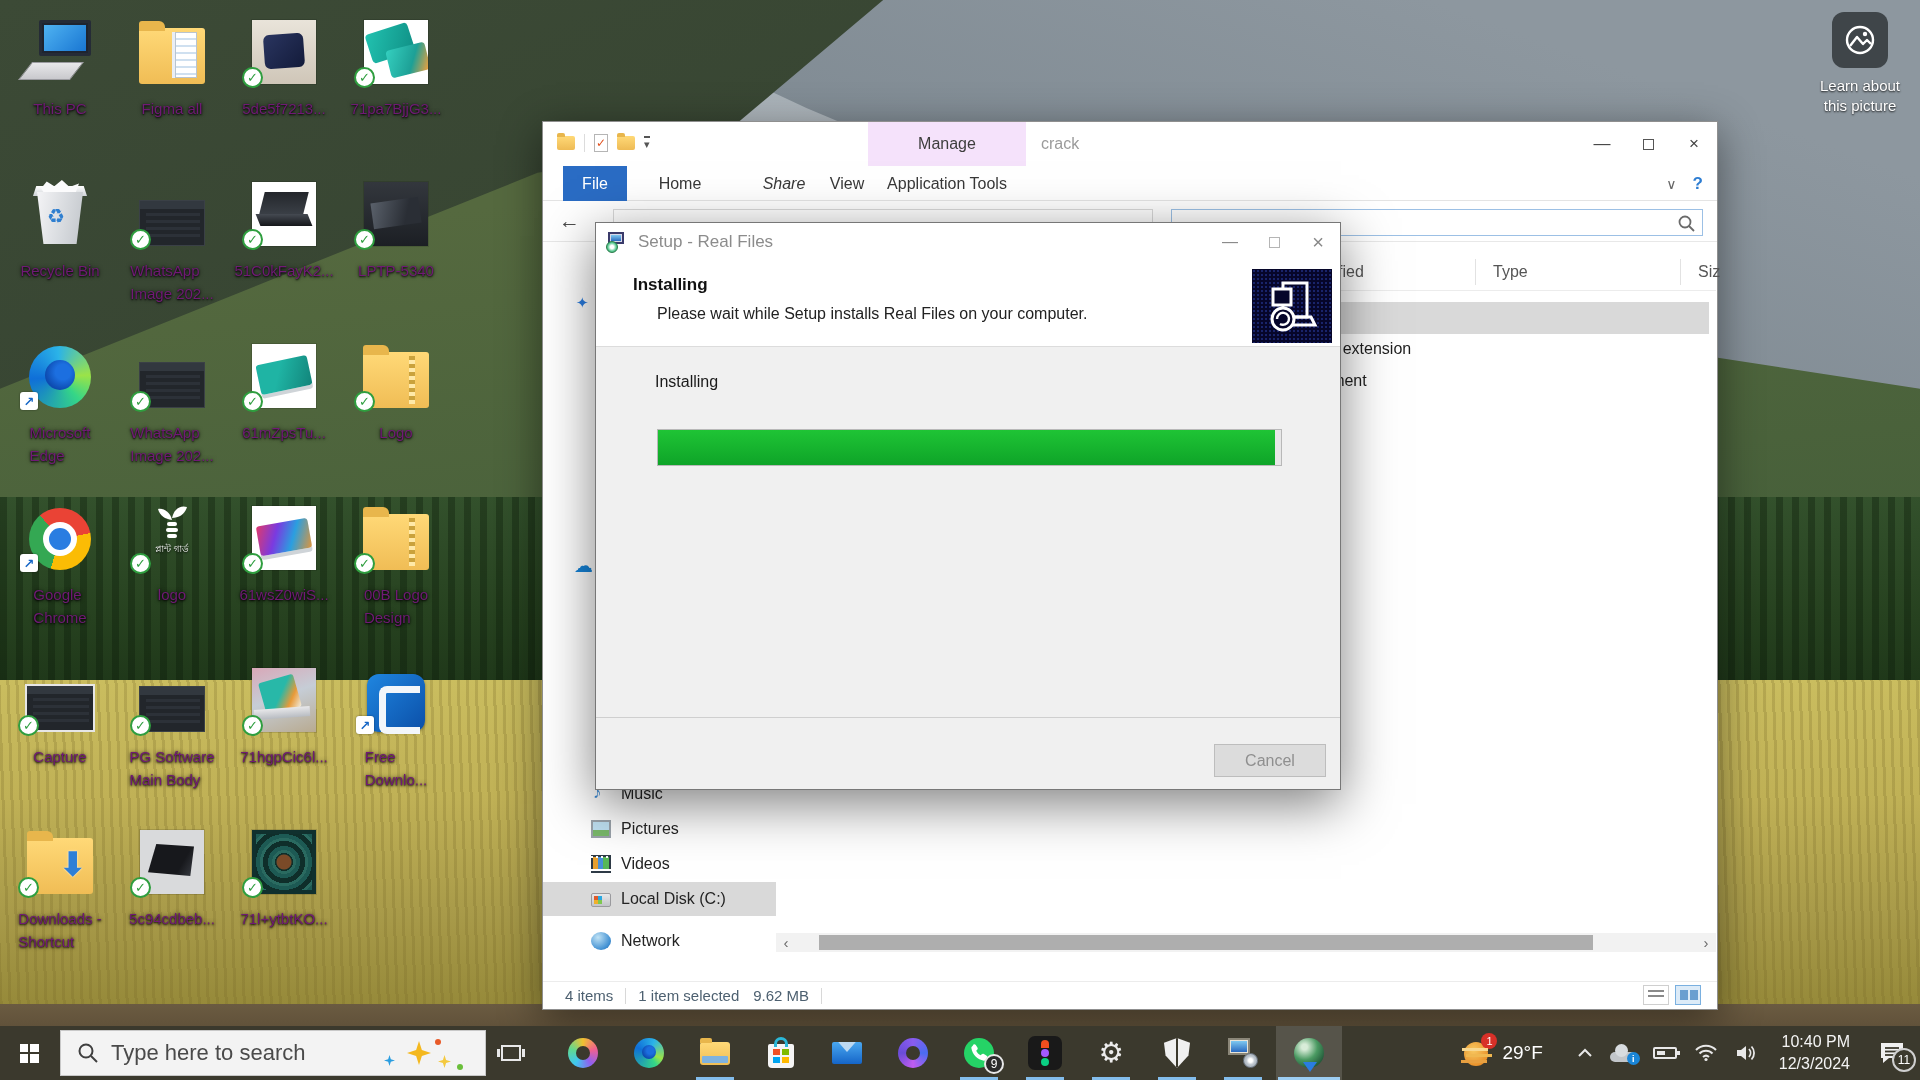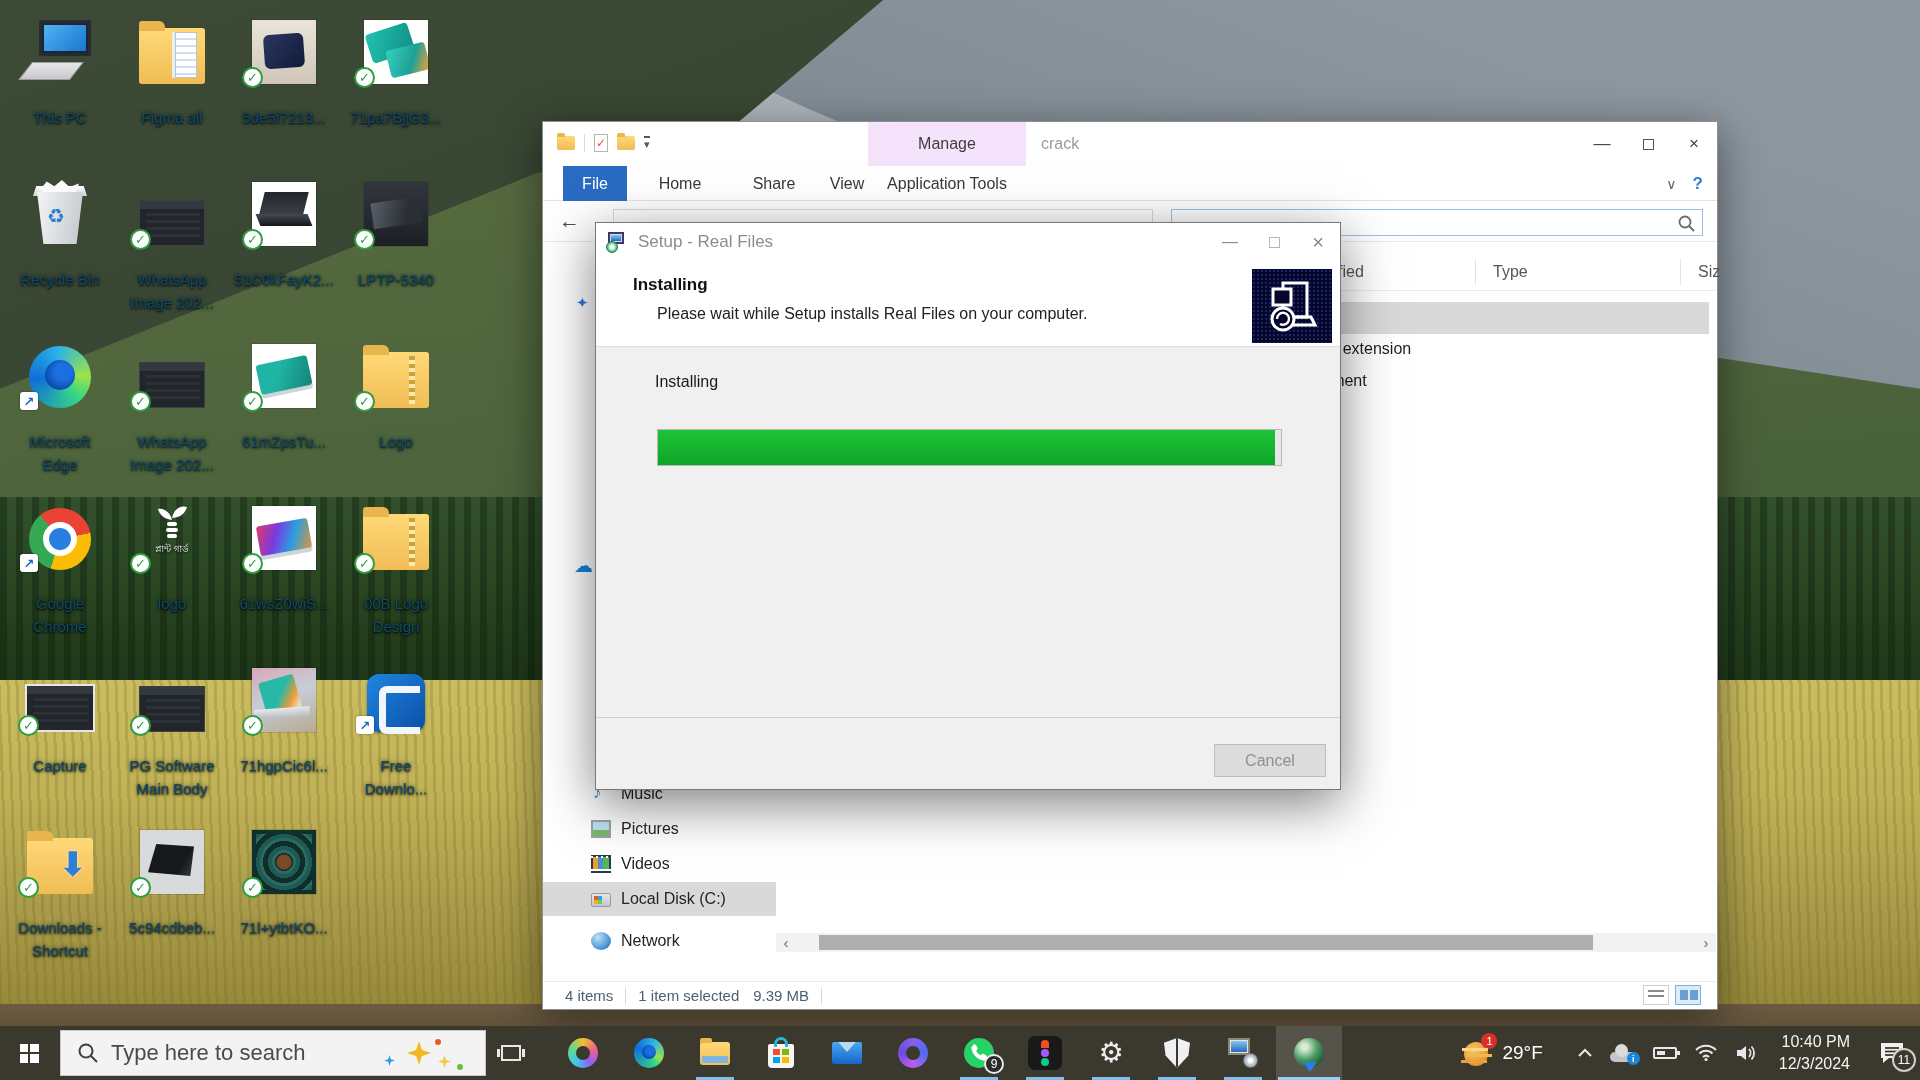--- a/index.html
+++ b/index.html
@@ -30,21 +30,21 @@
      linear-gradient(180deg,#cabd5f 0%,#c0b156 35%,#a89a49 70%,#948838 100%); }
   .wall .ground { position:absolute; left:0; right:0; bottom:0; height:7%;
     background:linear-gradient(180deg,#6b5b41,#473b2a); }
 
   
   .icon-grid { position:absolute; left:4px; top:6px; width:452px;
     display:grid; grid-template-columns:repeat(4,112px); grid-auto-rows:162px;
     justify-items:center; z-index:2; }
   .dicon { width:108px; display:flex; flex-direction:column; align-items:center; cursor:default; }
   .thumbwrap { height:78px; width:100%; position:relative; display:flex; align-items:flex-end; justify-content:center; }
-  .dlabel { margin-top:23px; color:#0c4a6e; font-size:15px; line-height:1.5; text-align:center;
+  .dlabel { margin-top:14px; color:#701a75; font-size:15px; line-height:1.5; text-align:left;
     text-shadow:0 1px 2px rgba(0,0,0,.95),0 0 4px rgba(0,0,0,.7); }
   .badge-check { position:absolute; left:12px; bottom:-4px; width:21px; height:21px; border-radius:50%;
     background:#fff; border:2px solid #2f9e3f; color:#2f9e3f; font-size:13px; font-weight:bold;
     display:flex; align-items:center; justify-content:center; z-index:3; }
   .badge-shortcut { position:absolute; left:14px; bottom:-2px; width:18px; height:18px; border-radius:3px;
     background:#fff; color:#1566c6; font-size:13px; font-weight:bold;
     display:flex; align-items:center; justify-content:center; box-shadow:0 0 2px rgba(0,0,0,.5); z-index:3; }
 
   
   .th { position:relative; }
@@ -146,21 +146,21 @@
     color:#3d3d3d; display:flex; align-items:center; justify-content:center; font-size:16px; }
   .ex-title { position:absolute; left:498px; top:0; height:44px; display:flex; align-items:center;
     margin-left:158px; color:#9b9b9b; font-size:16px; left:340px; }
   .win-ctrls { position:absolute; right:0; top:0; height:44px; display:flex; }
   .win-ctrls .wc { width:46px; height:100%; display:flex; align-items:center; justify-content:center; color:#444; font-size:17px; }
   .wc-max i { width:11px; height:11px; border:1px solid #555; display:block; }
   .wc-close { font-size:21px; }
   .ex-ribbon { position:absolute; left:0; top:44px; right:0; height:35px; background:#fff; border-bottom:1px solid #e4e4e4; }
   .rtab { position:absolute; top:0; height:35px; display:flex; align-items:center; justify-content:center; font-size:16px; color:#383838; }
   .rtab.file { left:20px; width:64px; background:#2a6cc4; color:#fff; }
-  .rtab.t1 { left:104px; width:66px; } .rtab.t2 { left:198px; width:66px; } .rtab.t3 { left:276px; width:56px; }
+  .rtab.t1 { left:104px; width:66px; } .rtab.t2 { left:208px; width:66px;font-style:italic; } .rtab.t3 { left:276px; width:56px; }
   .rtab.ctx { left:325px; width:158px; }
   .ribbon-right { position:absolute; right:14px; top:0; height:35px; display:flex; align-items:center; gap:16px; }
   .rb-chev { color:#666; font-size:14px; } .rb-help { color:#2d7dd2; font-weight:bold; font-size:17px; }
   .ex-toolbar { position:absolute; left:0; top:80px; right:0; height:40px; border-bottom:1px solid #e8e8e8; background:#fff; }
   .nav-back { position:absolute; left:16px; top:7px; font-size:21px; color:#4d4d4d; }
   .addr { position:absolute; left:70px; top:7px; width:540px; height:27px; border:1px solid #d9d9d9; background:#fff; }
   .searchbox { position:absolute; left:628px; top:7px; width:532px; height:27px; border:1px solid #9cc0e5; background:#fff; }
   .searchbox svg { position:absolute; right:6px; top:4px; }
   
   .ex-side { position:absolute; left:0; top:121px; width:233px; bottom:56px; background:#fff; }
@@ -557,20 +557,33 @@
         <div class="thumbwrap">
           <div class="ithumb pattern"></div>
           <span class="badge-check">✓</span>
         </div>
         <div class="dlabel">
           <div>71l+ytbtKO...</div>
         </div>
       </div>
     </div>
 
+  <div class="learn">
+    <div class="tile">
+      <svg width="34" height="34" viewBox="0 0 34 34">
+        <circle cx="17" cy="17" r="13" fill="none" stroke="#fff" stroke-width="2.4"></circle>
+        <circle cx="22" cy="11" r="2.2" fill="#fff"></circle>
+        <path d="M7 23 L14 14 L20 21 L24 17 L28 21" fill="none" stroke="#fff" stroke-width="2.4" stroke-linejoin="round"></path>
+      </svg>
+    </div>
+    <div class="cap">
+      <div>Learn about</div>
+      <div>this picture</div>
+    </div>
+  </div>
 
   <div class="explorer">
     <div class="ex-titlebar">
       <div class="qat">
         <span class="mini-folder"></span>
         <span class="sep"></span>
         <span class="mini-doc"></span>
         <span class="mini-folder"></span>
         <span class="qat-caret">▾</span>
       </div>
@@ -663,21 +676,21 @@
     <div class="hscroll">
       <span class="arr" style="left:0">‹</span>
       <span class="thumb"></span>
       <span class="arr" style="right:0">›</span>
     </div>
 
     <div class="ex-status">
       <span style="margin-left:22px">4 items</span>
       <span class="sp"></span>
       <span>1 item selected</span>
-      <span style="margin-left:14px">9.39 MB</span>
+      <span style="margin-left:14px">9.62 MB</span>
       <span class="sp"></span>
       <div class="view-btns">
         <span class="vb lines"></span>
         <span class="vb thumbs"></span>
       </div>
     </div>
   </div>
 
   <div class="dialog">
     <div class="dlg-titlebar">

